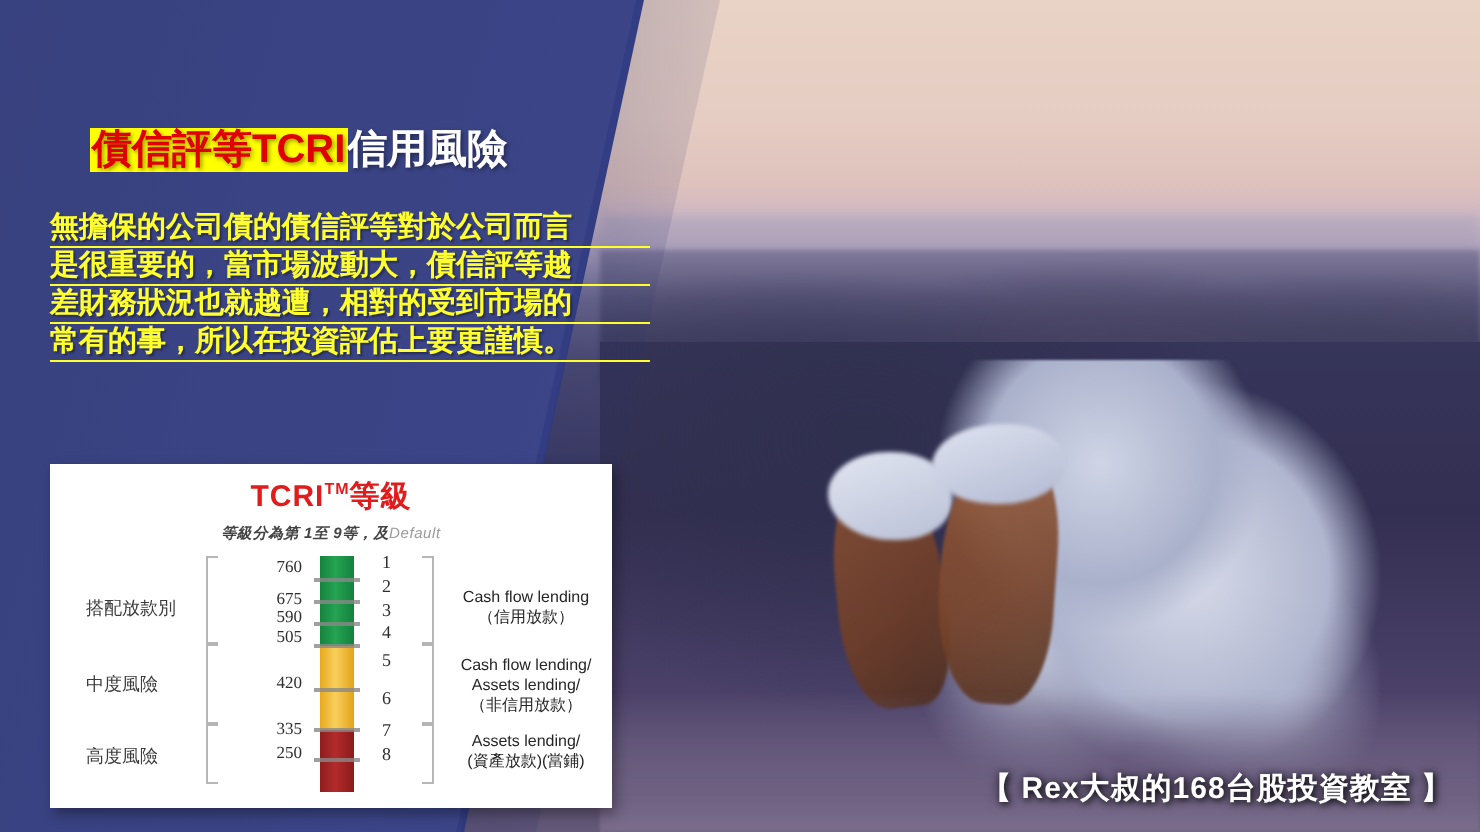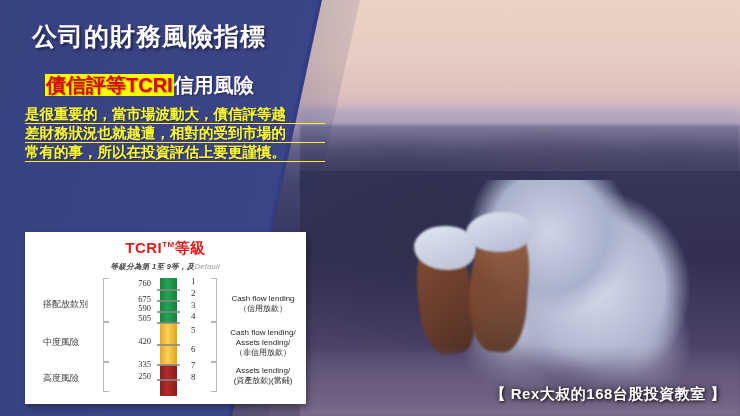--- a/index.html
+++ b/index.html
@@ -67,21 +67,21 @@
     background:linear-gradient(105deg,#39427f 0%,#3b4486 55%,#414a8e 100%);
     clip-path:polygon(0 0, 318px 0, 228px 416px, 0 416px);opacity:.96;}
   .panel-shadow{position:absolute;left:230px;top:0;width:130px;height:416px;
     background:linear-gradient(100deg,rgba(40,47,100,.55),rgba(40,47,100,0));
     clip-path:polygon(92px 0, 130px 0, 38px 416px, 0 416px);opacity:.6;}
 
   
   .headline{position:absolute;left:32px;top:22px;width:270px;
     color:#fff;font-size:25px;font-weight:bold;letter-spacing:1px;
     text-shadow:2px 2px 3px rgba(0,0,0,.45);line-height:1.15;white-space:nowrap;}
-  .subline{position:absolute;left:45px;top:73px;width:280px;
+  .subline{position:absolute;left:45px;top:63px;width:280px;
     font-size:20px;font-weight:bold;line-height:1.2;white-space:nowrap;
     text-shadow:1px 1px 2px rgba(0,0,0,.4);}
   .subline .hl{background:#ffff00;color:#e00000;padding:0 1px;}
   .subline .wh{color:#fff;}
 
   .body{position:absolute;left:25px;top:107px;width:300px;}
   .body .ln{color:#ffff2e;font-size:14.5px;font-weight:bold;line-height:1.0;
     white-space:nowrap;border-bottom:1.5px solid #ffff2e;padding-bottom:1px;margin-bottom:2.5px;
     text-shadow:1px 1px 1px rgba(0,0,0,.35);}
 
@@ -146,27 +146,27 @@
     <div class="snowcap1"></div>
     <div class="rock-brown2"></div>
     <div class="snowcap2"></div>
     <div class="grass"></div>
   </div>
 
   <div class="panel"></div>
   <div class="panel-soft"></div>
   <div class="panel-shadow"></div>
 
-  <div class="headline">公司的財務風險指標</div>
 
   <div class="subline">
     <span class="hl">債信評等TCRI</span><span class="wh">信用風險</span>
   </div>
 
   <div class="body">
+    <div class="ln">無擔保的公司債的債信評等對於公司而言</div>
     <div class="ln">是很重要的，當市場波動大，債信評等越</div>
     <div class="ln">差財務狀況也就越遭，相對的受到市場的</div>
     <div class="ln">常有的事，所以在投資評估上要更謹慎。</div>
   </div>
 
   <div class="card">
 
     <div class="card-title"><span>TCRI</span><span class="tm">TM</span><span class="cjk">等級</span></div>
 
     <div class="card-sub"><span>等級分為第 1至 9等，及</span><span class="def">Default</span></div>

